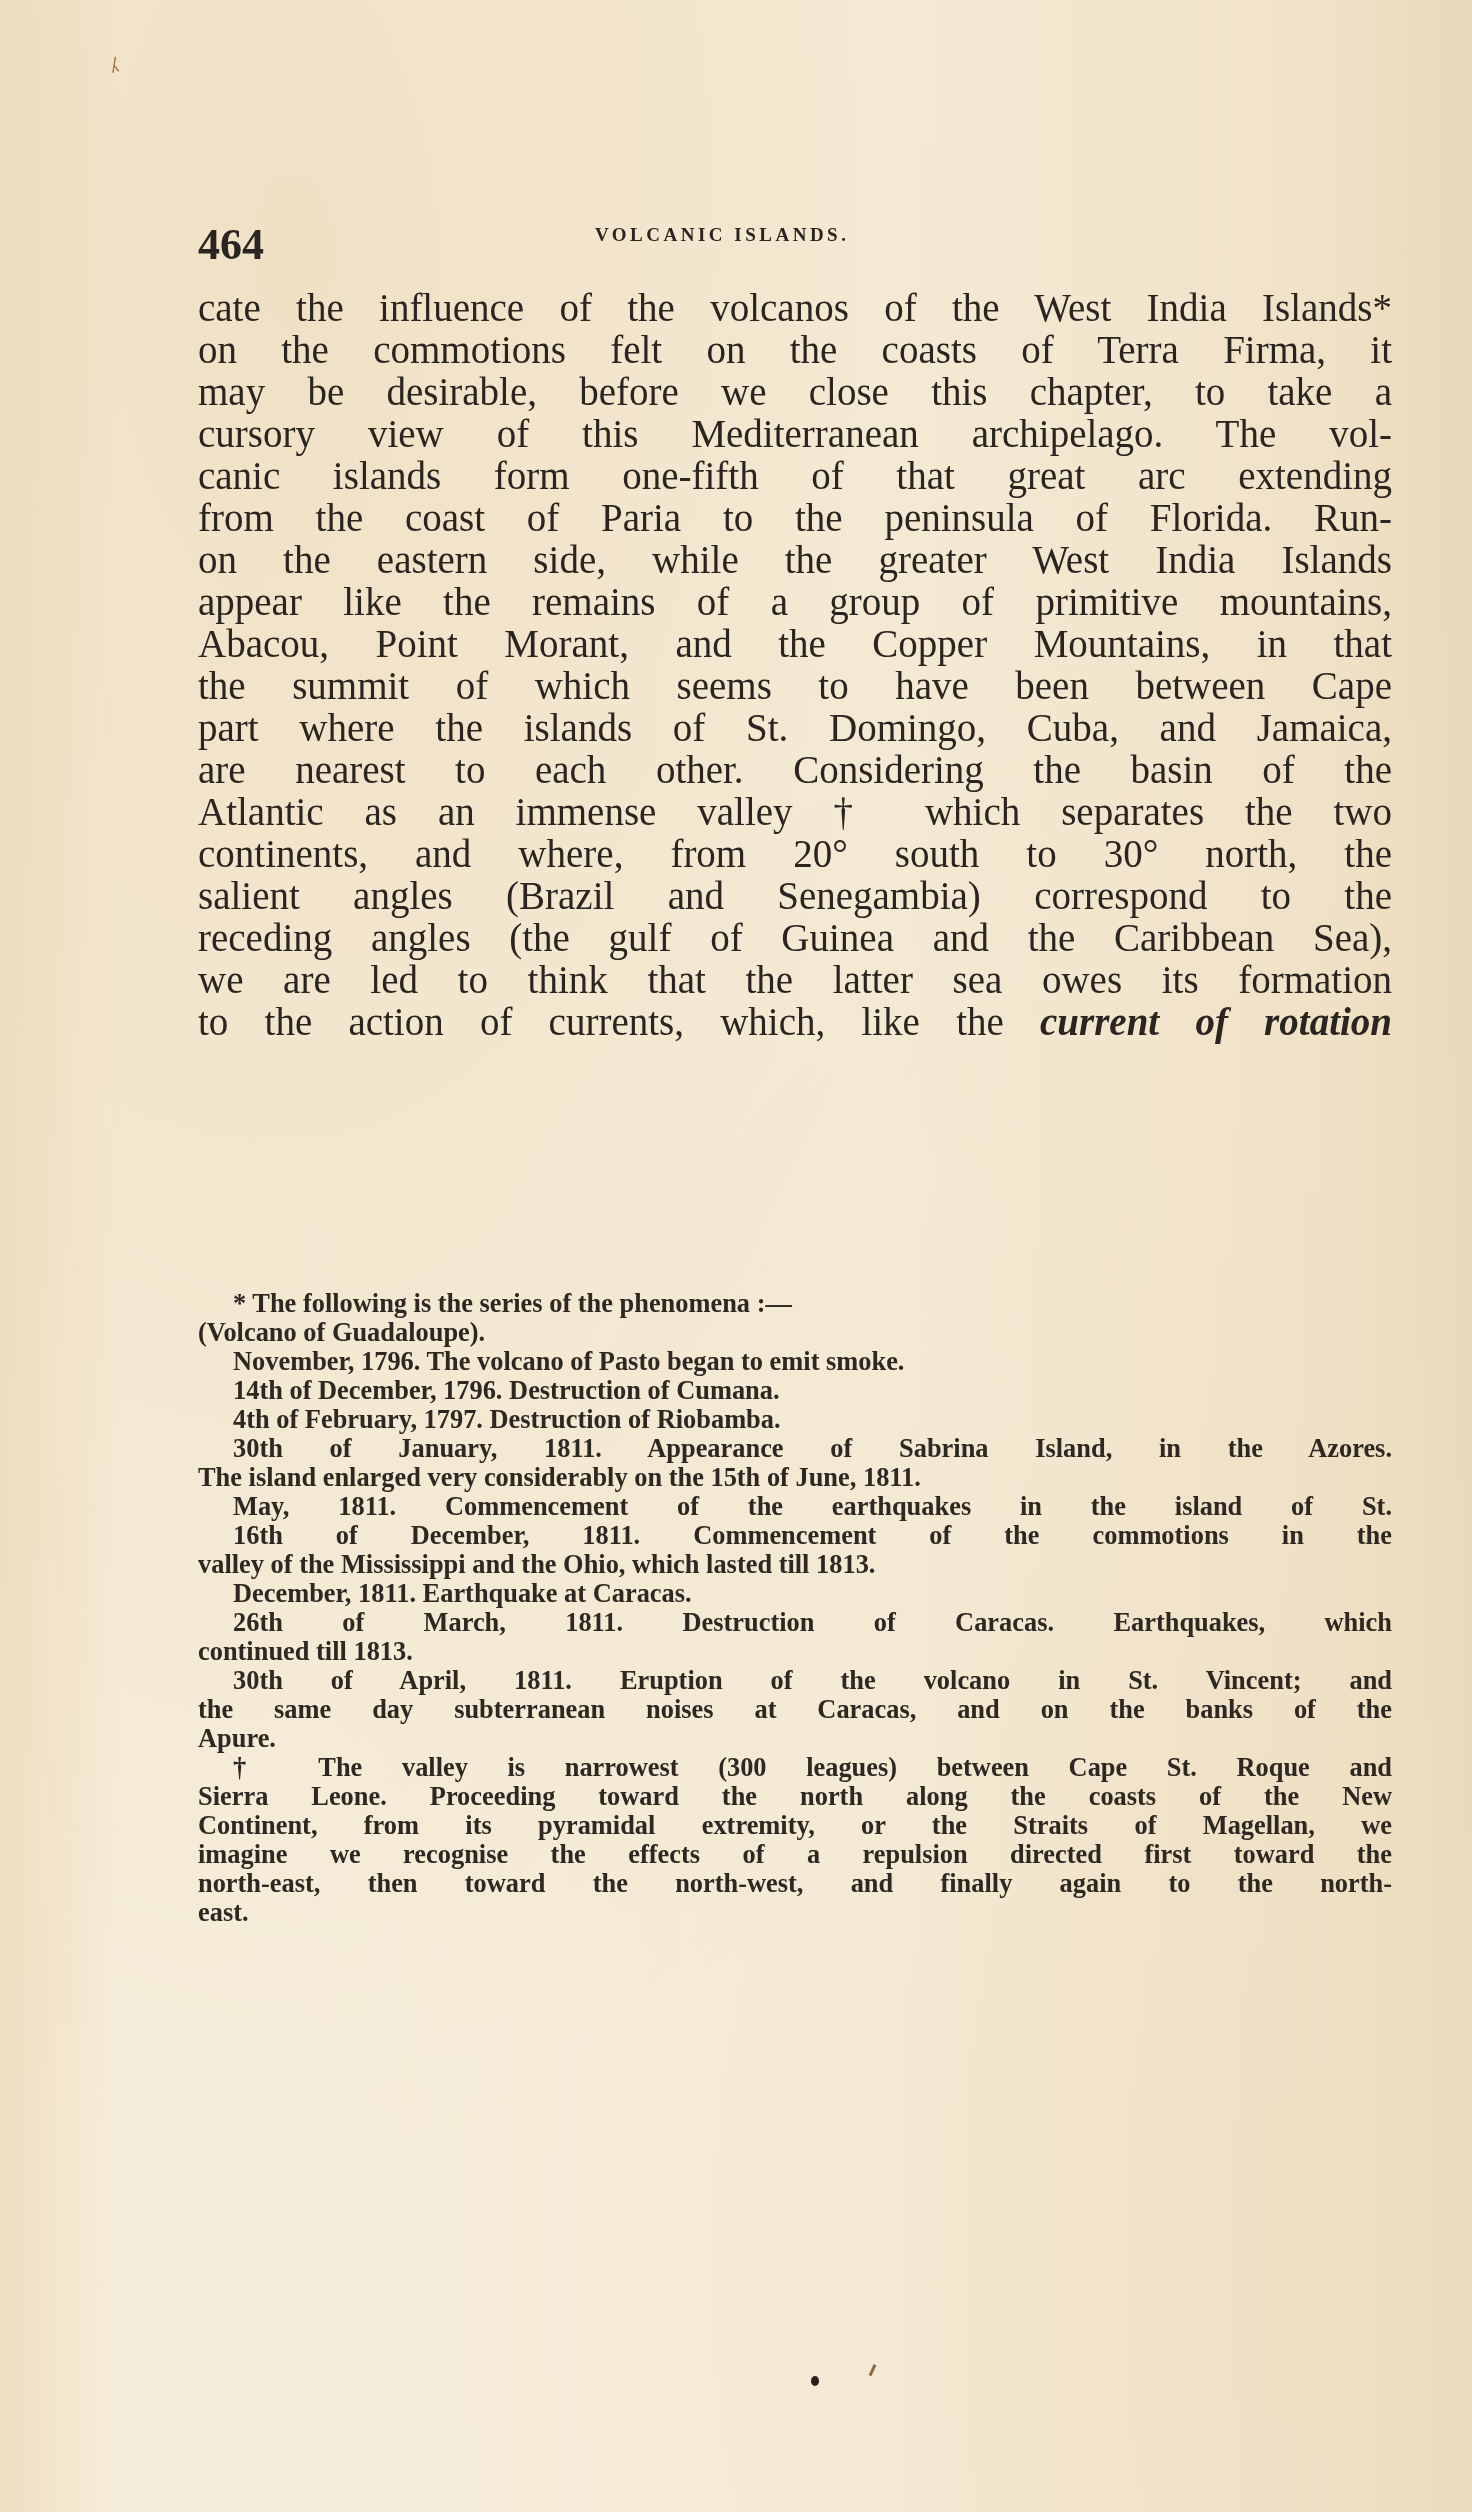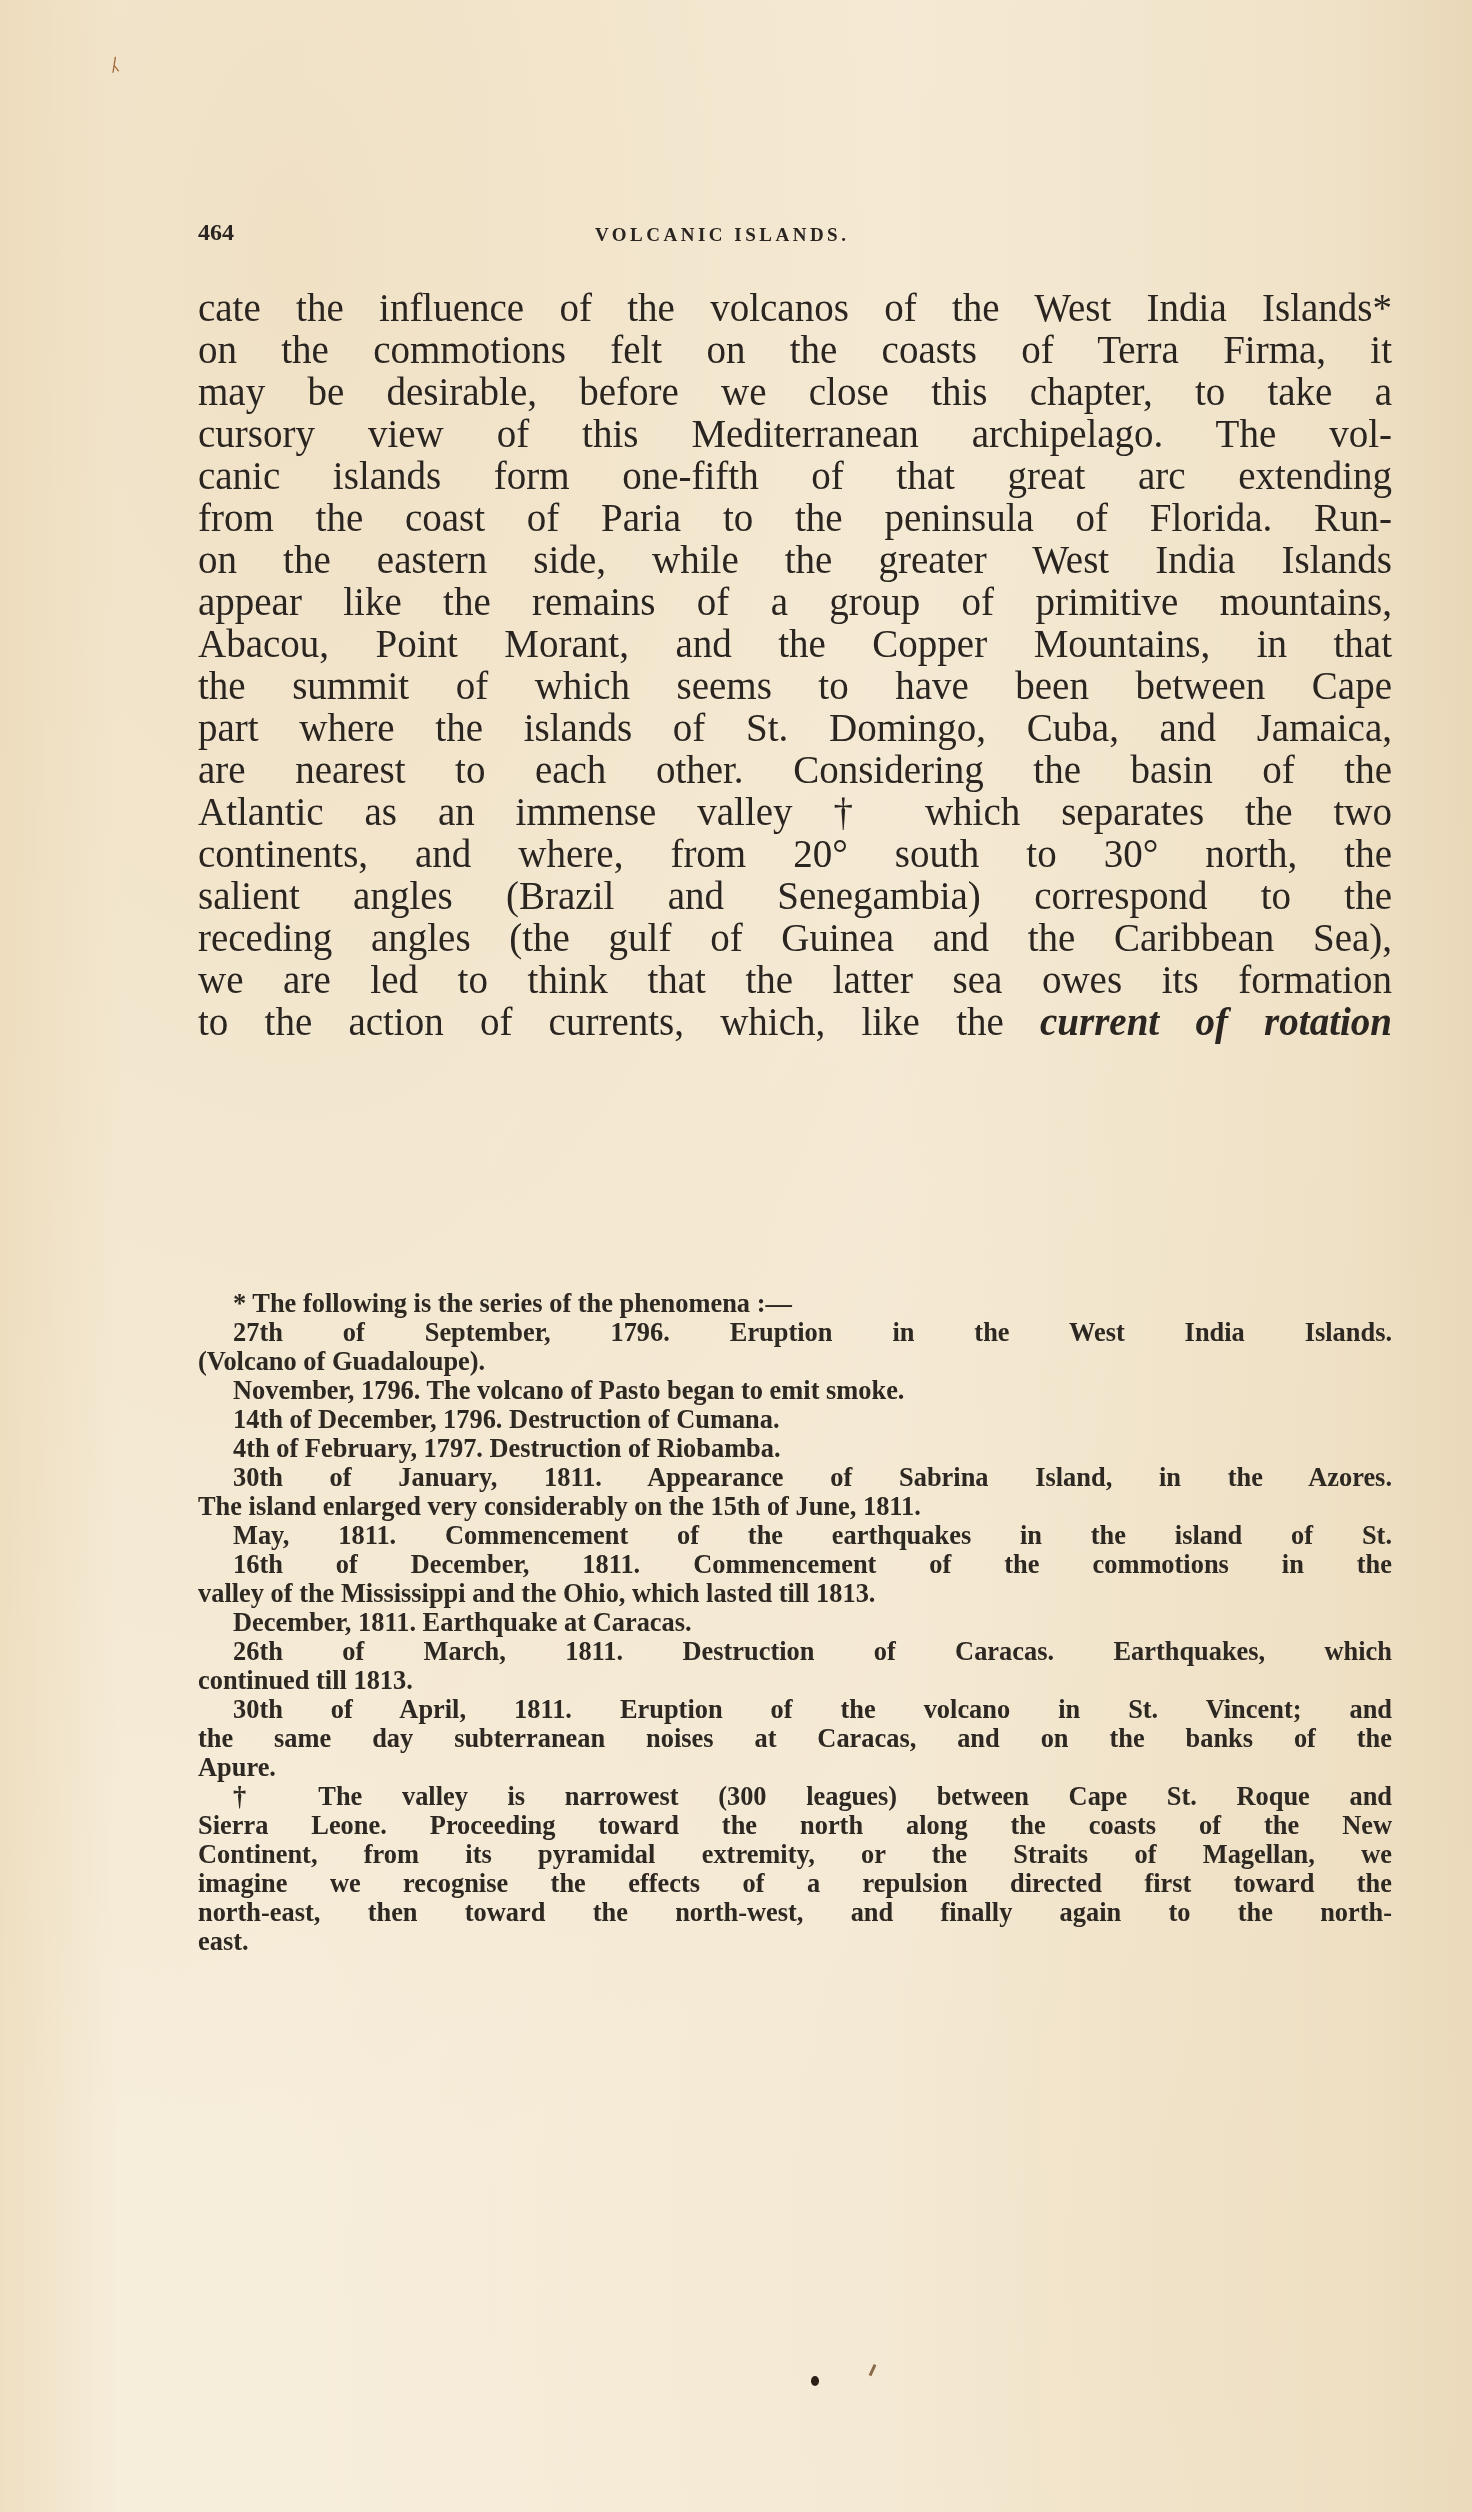--- a/index.html
+++ b/index.html
@@ -52,21 +52,21 @@
     left: 198px;
     width: 1252px;
     height: 44px;
   }
   .page-number {
     position: absolute;
     left: 0;
     top: 0;
     font-family: "Liberation Serif", serif;
     font-weight: bold;
-    font-size: 24px;
+    font-size: 44px;
     letter-spacing: 0px;
   }
   .header-title {
     position: absolute;
     left: 397px;
     top: 5.3px;
     font-family: "Liberation Serif", serif;
     font-weight: bold;
     font-size: 19px;
     letter-spacing: 3.5px;
@@ -137,21 +137,20 @@
     <span class="body-line">continents, and where, from 20° south to 30° north, the</span>
     <span class="body-line">salient angles (Brazil and Senegambia) correspond to the</span>
     <span class="body-line">receding angles (the gulf of Guinea and the Caribbean Sea),</span>
     <span class="body-line">we are led to think that the latter sea owes its formation</span>
     <span class="body-line"><span>to the action of currents, which, like the </span><em>current of rotation</em></span>
   </div>
 
   <div class="footnotes">
     <span class="fn-line indent">* The following is the series of the phenomena :—</span>
 
-    <span class="fn-line indent j">27th of September, 1796.  Eruption in the West India Islands.</span>
     <span class="fn-line cont">(Volcano of Guadaloupe).</span>
 
     <span class="fn-line indent">November, 1796.  The volcano of Pasto began to emit smoke.</span>
     <span class="fn-line indent">14th of December, 1796.  Destruction of Cumana.</span>
     <span class="fn-line indent">4th of February, 1797.  Destruction of Riobamba.</span>
 
     <span class="fn-line indent j">30th of January, 1811.  Appearance of Sabrina Island, in the Azores.</span>
     <span class="fn-line cont">The island enlarged very considerably on the 15th of June, 1811.</span>
 
     <span class="fn-line indent j">May, 1811.  Commencement of the earthquakes in the island of St.</span>

